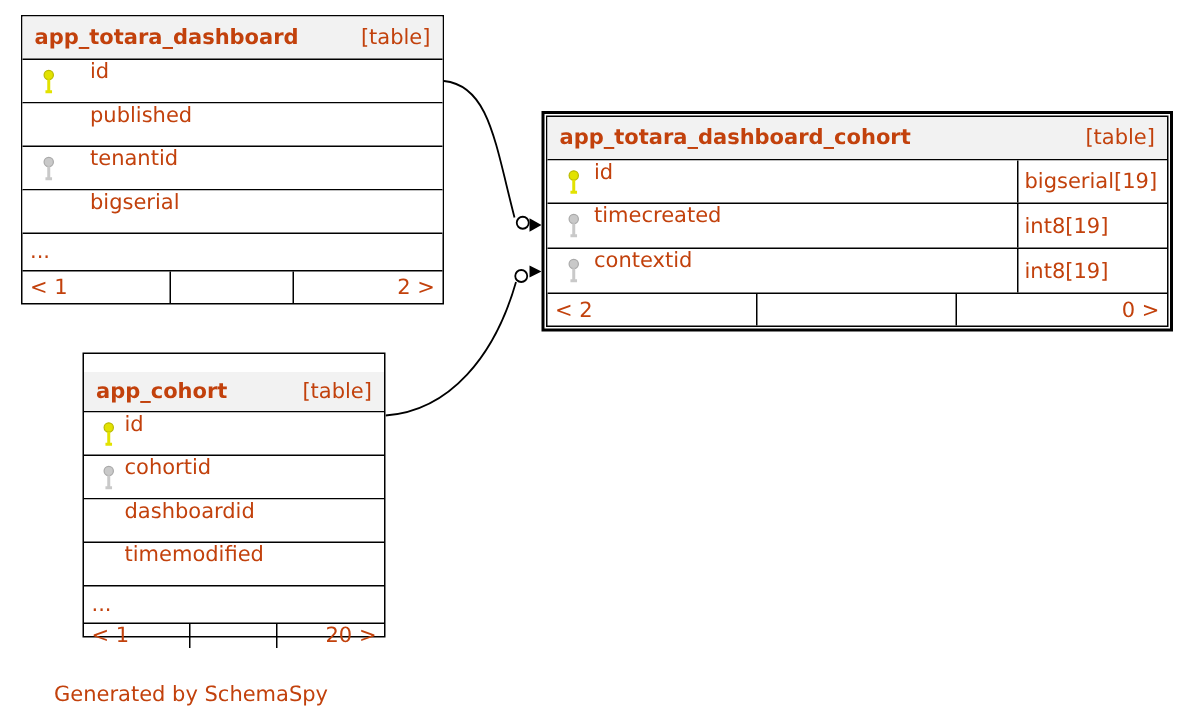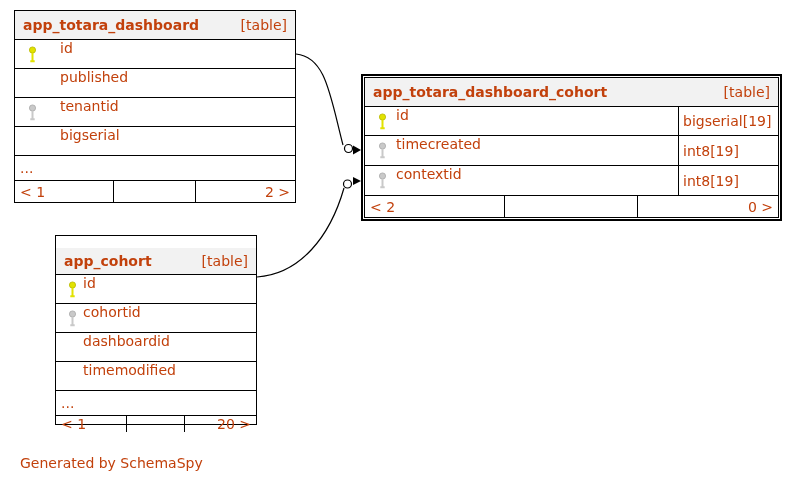--- a/index.html
+++ b/index.html
@@ -82,21 +82,21 @@
   .t2f .cell-left{width:34%;}
   .t2f .cell-mid{width:32%;}
   .t2f .cell-right{width:34%;}
   
   .key-icon{display:block;}
   .key-primary{color:#e2e200;}
   .key-foreign{color:#c9c9c9;}
   
   .rel-layer{position:absolute;left:0;top:0;pointer-events:none;}
   
-  .footer-note{position:absolute;left:20px;top:455px;white-space:nowrap;}
+  .footer-note{position:absolute;left:36px;top:455px;white-space:nowrap;}
 </style>
 </head>
 <body>
 
 <div class="canvas">
 
   <svg class="rel-layer" width="801" height="483" viewBox="0 0 801 483">
     <g>
       <path d="M 296,54 C 326,57 330,95 343,145" fill="none" stroke="#000" stroke-width="1.2"></path>
       <circle cx="348.5" cy="148.5" r="4" fill="#ffffff" stroke="#000" stroke-width="1.2"></circle>

